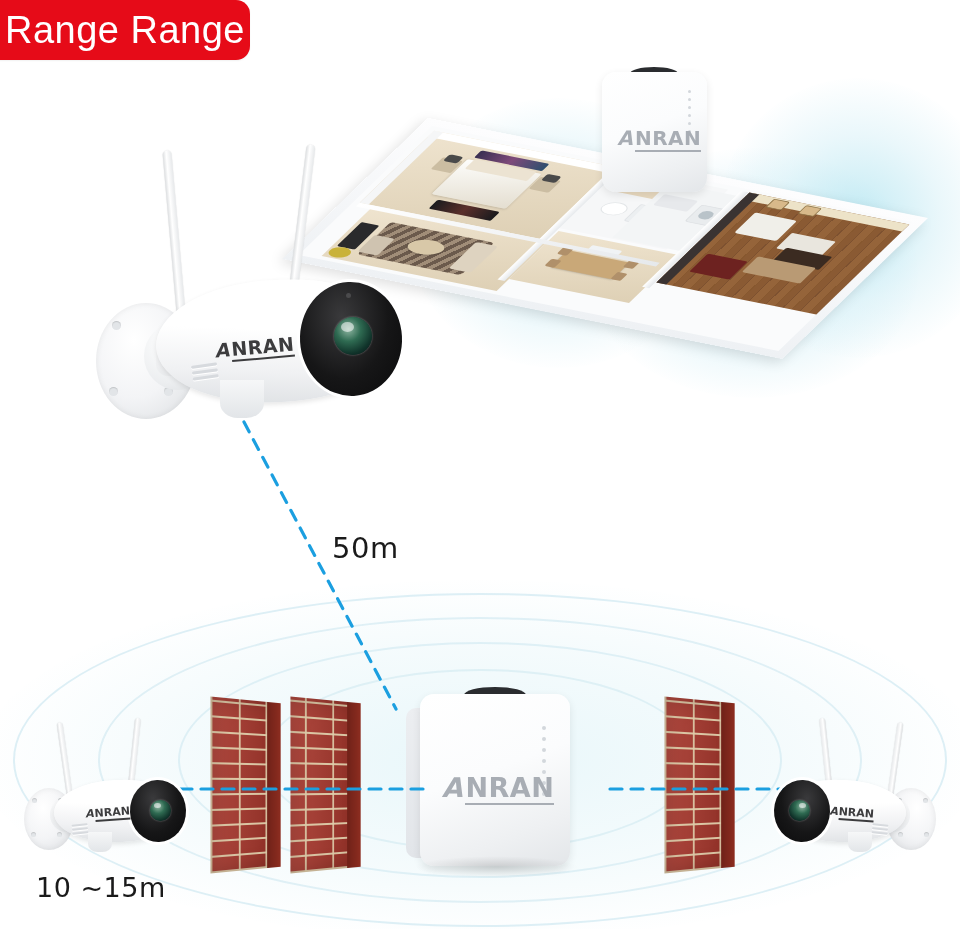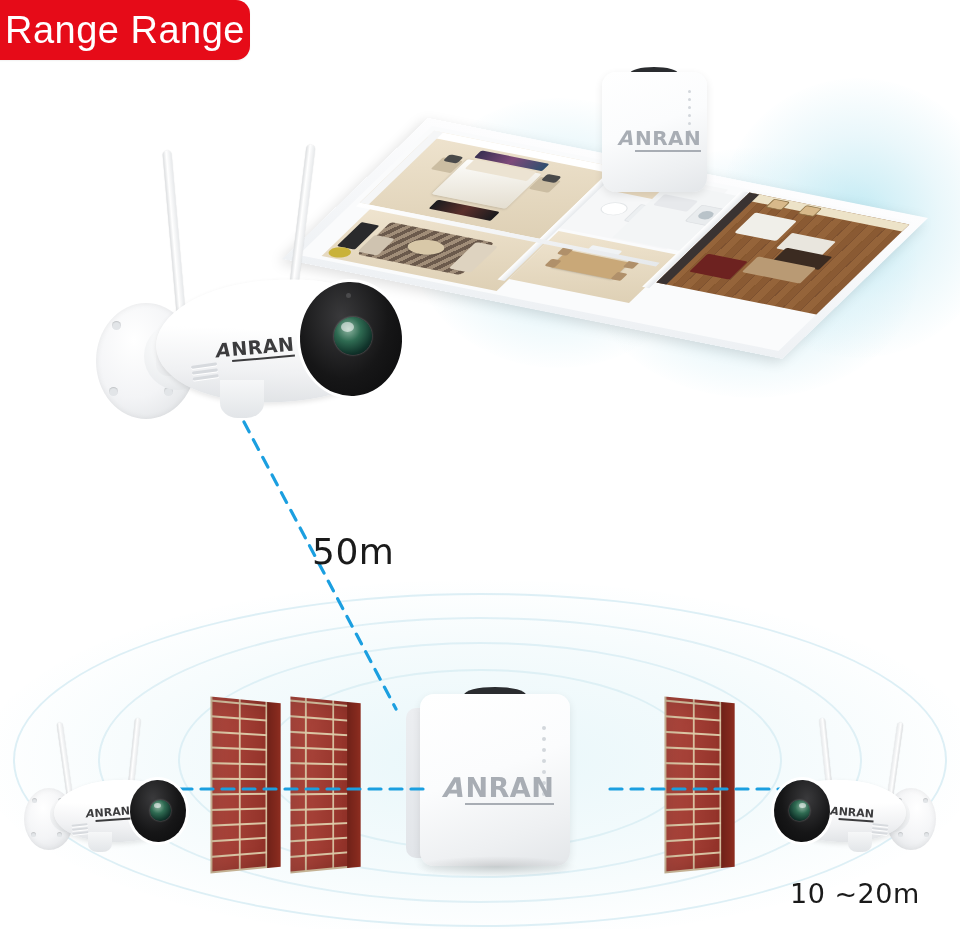--- a/index.html
+++ b/index.html
@@ -242,21 +242,21 @@
     <div class="mic" style="left:250px;top:153px;width:5px;height:5px;"></div>
 
     <div class="logo" style="left:120px;top:196px;font-size:19px;transform:rotate(-5deg);letter-spacing:.5px;">
       <span class="a">A</span><u>NRAN</u>
     </div>
   </div>
 
   <svg class="dash" style="left:240px;top:418px;width:160px;height:295px;" viewBox="0 0 160 295">
     <line x1="4" y1="4" x2="156" y2="291" stroke="#1b9fe0" stroke-width="3.2" stroke-dasharray="11 9" stroke-linecap="round"></line>
   </svg>
-  <div class="dim" style="left:312px;top:531px;font-size:36px;">50m</div>
+  <div class="dim" style="left:332px;top:531px;font-size:29px;">50m</div>
 
   <div class="nvr" style="left:420px;top:694px;width:150px;height:172px;">
     <div class="top" style="left:44px;top:-7px;width:62px;height:16px;"></div>
     <div class="side" style="left:-14px;top:14px;width:26px;height:150px;"></div>
     <div class="face" style="left:0;top:0;width:150px;height:172px;">
       <div class="leds" style="right:24px;top:32px;gap:7px;">
         <b style="width:4px;height:4px;"></b>
           <b style="width:4px;height:4px;"></b>
         <b style="width:4px;height:4px;"></b>
           <b style="width:4px;height:4px;"></b>
@@ -310,20 +310,21 @@
       <b style="height:2px;margin-bottom:2px;"></b>
         <b style="height:2px;margin-bottom:2px;"></b>
         <b style="height:2px;"></b>
     </div>
     <div class="lensface" style="left:106px;top:62px;width:56px;height:62px;transform:rotate(-2deg);"></div>
     <div class="glass" style="left:126px;top:82px;width:21px;height:21px;"></div>
     <div class="logo" style="left:62px;top:88px;font-size:11px;transform:rotate(-4deg);">
       <span class="a">A</span><u>NRAN</u>
     </div>
   </div>
+  <div class="dim" style="left:36px;top:872px;">10 ~15m</div>
 
   <div class="cam" style="left:756px;top:718px;width:180px;height:145px;transform:scaleX(-1);">
     <div class="ant" style="left:40px;top:4px;width:6px;height:108px;transform:rotate(-8deg);"></div>
     <div class="ant" style="left:106px;top:0px;width:6px;height:96px;transform:rotate(6deg);"></div>
     <div class="plate" style="left:0px;top:70px;width:50px;height:62px;">
       <i style="left:8px;top:10px;width:5px;height:5px;"></i>
       <i style="left:34px;top:10px;width:5px;height:5px;"></i>
       <i style="left:7px;top:44px;width:5px;height:5px;"></i>
       <i style="left:33px;top:44px;width:5px;height:5px;"></i>
     </div>
@@ -334,15 +335,14 @@
       <b style="height:2px;margin-bottom:2px;"></b>
         <b style="height:2px;margin-bottom:2px;"></b>
         <b style="height:2px;"></b>
     </div>
     <div class="lensface" style="left:106px;top:62px;width:56px;height:62px;transform:rotate(-2deg);"></div>
     <div class="glass" style="left:126px;top:82px;width:21px;height:21px;"></div>
     <div class="logo" style="left:62px;top:88px;font-size:11px;transform:scaleX(-1) rotate(4deg);transform-origin:center;">
       <span class="a">A</span><u>NRAN</u>
     </div>
   </div>
-  <div class="dim" style="left:790px;top:878px;">10 ~20m</div>
 
 </div>
 
 </body></html>

